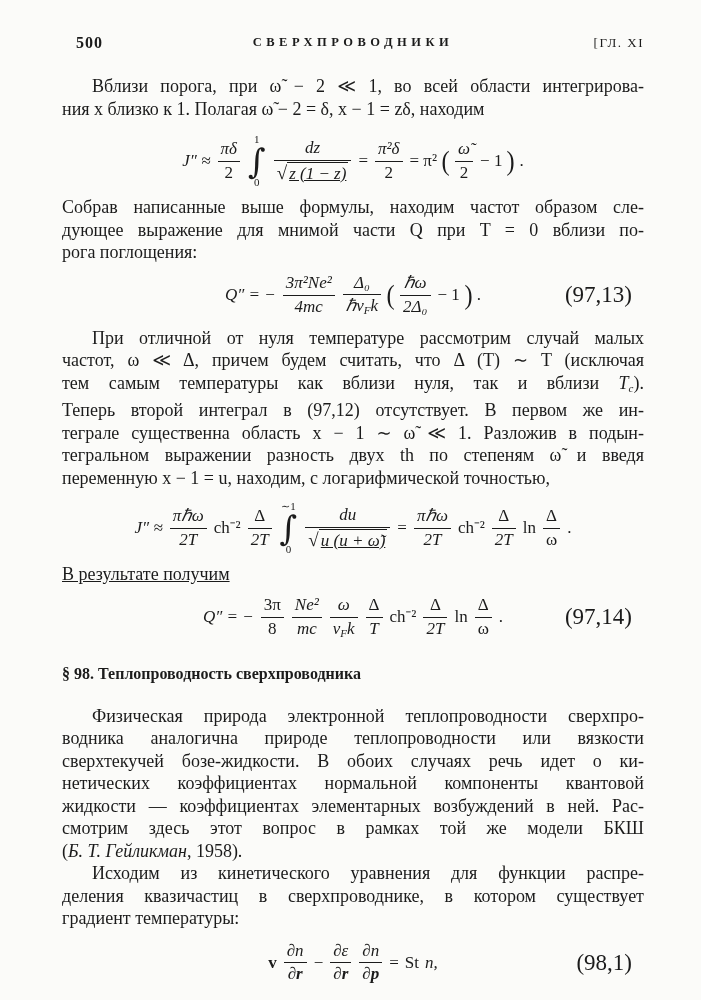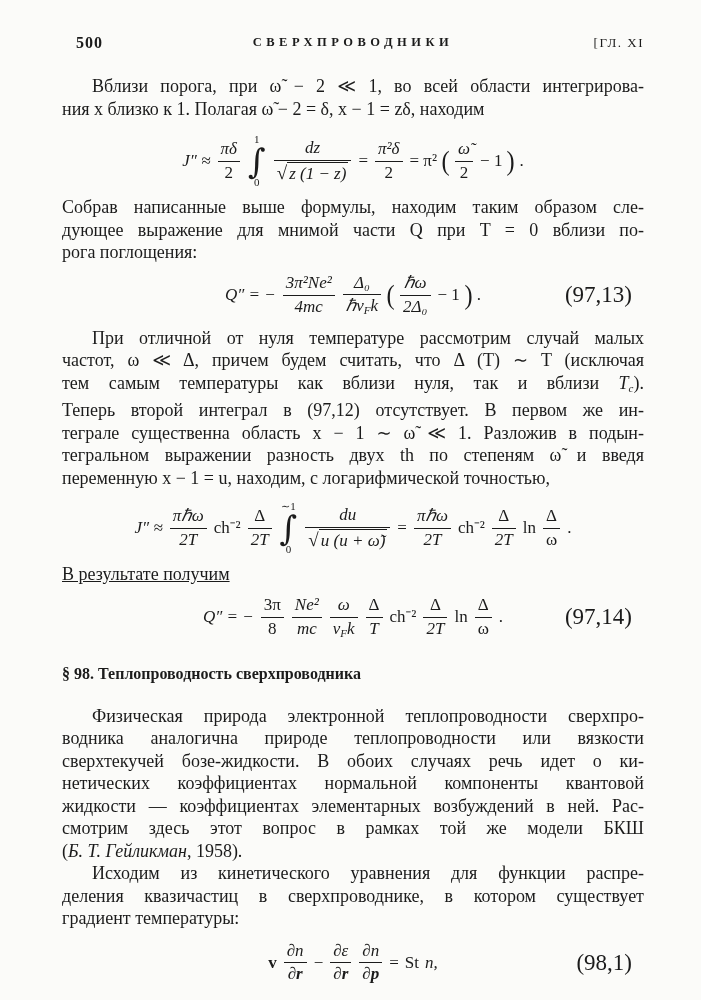--- a/index.html
+++ b/index.html
@@ -40,21 +40,21 @@
   .f3 { margin: 12px 0 6px; }
   .f4 { margin: 10px 0 6px; }
   .f5 { margin: 12px 0 0; }
   .frac { display: inline-block; text-align: center; vertical-align: middle; margin: 0 4px; }
   .frac .num { display: block; border-bottom: 1.4px solid #1b1b1b; padding: 0 3px 2px; }
   .frac .den { display: block; padding: 2px 3px 0; }
   .it { font-style: italic; }
   .b { font-weight: bold; }
   .sub { font-size: 11px; vertical-align: -3px; }
   .frag { margin: 0 3px; }
-  .ovl { border-top: 1.4px solid #1b1b1b; padding: 1px 2px 0; }
+  .ovl { border-top: 1.4px solid #1b1b1b; padding: 1px 2px 0; text-decoration: underline; }
   .rt { font-size: 19px; }
   .int { display: inline-flex; flex-direction: column; align-items: center; line-height: 1; margin: 0 4px; }
   .int .lim { font-size: 11px; }
   .int .sgn { font-size: 34px; font-family: "DejaVu Serif", serif; line-height: 0.95; }
   .paren { font-size: 27px; font-weight: 400; line-height: 1; margin: 0 1px; transform: scaleX(0.9); }
   .eq-num { position: absolute; right: 12px; top: 50%; transform: translateY(-50%); font-size: 23px; }
 </style>
 </head>
 <body>
 
@@ -96,21 +96,21 @@
     <span class="frac">
       <span class="num it">ω̃</span>
       <span class="den">2</span>
     </span>
     <span class="frag">− 1</span>
     <span class="paren">)</span>
     <span class="frag">.</span>
   </div>
 
   <div class="para">
-    <div class="jline">Собрав написанные выше формулы, находим таким образом сле-</div>
+    <div class="jline">Собрав написанные выше формулы, находим частот образом сле-</div>
     <div class="jline">дующее выражение для мнимой части Q при T = 0 вблизи по-</div>
     <div class="lline">рога поглощения:</div>
   </div>
 
   <div class="eq-row f2">
     <span class="frag it">Q″ = −</span>
     <span class="frac">
       <span class="num it">3π²Ne²</span>
       <span class="den it">4mc</span>
     </span>

